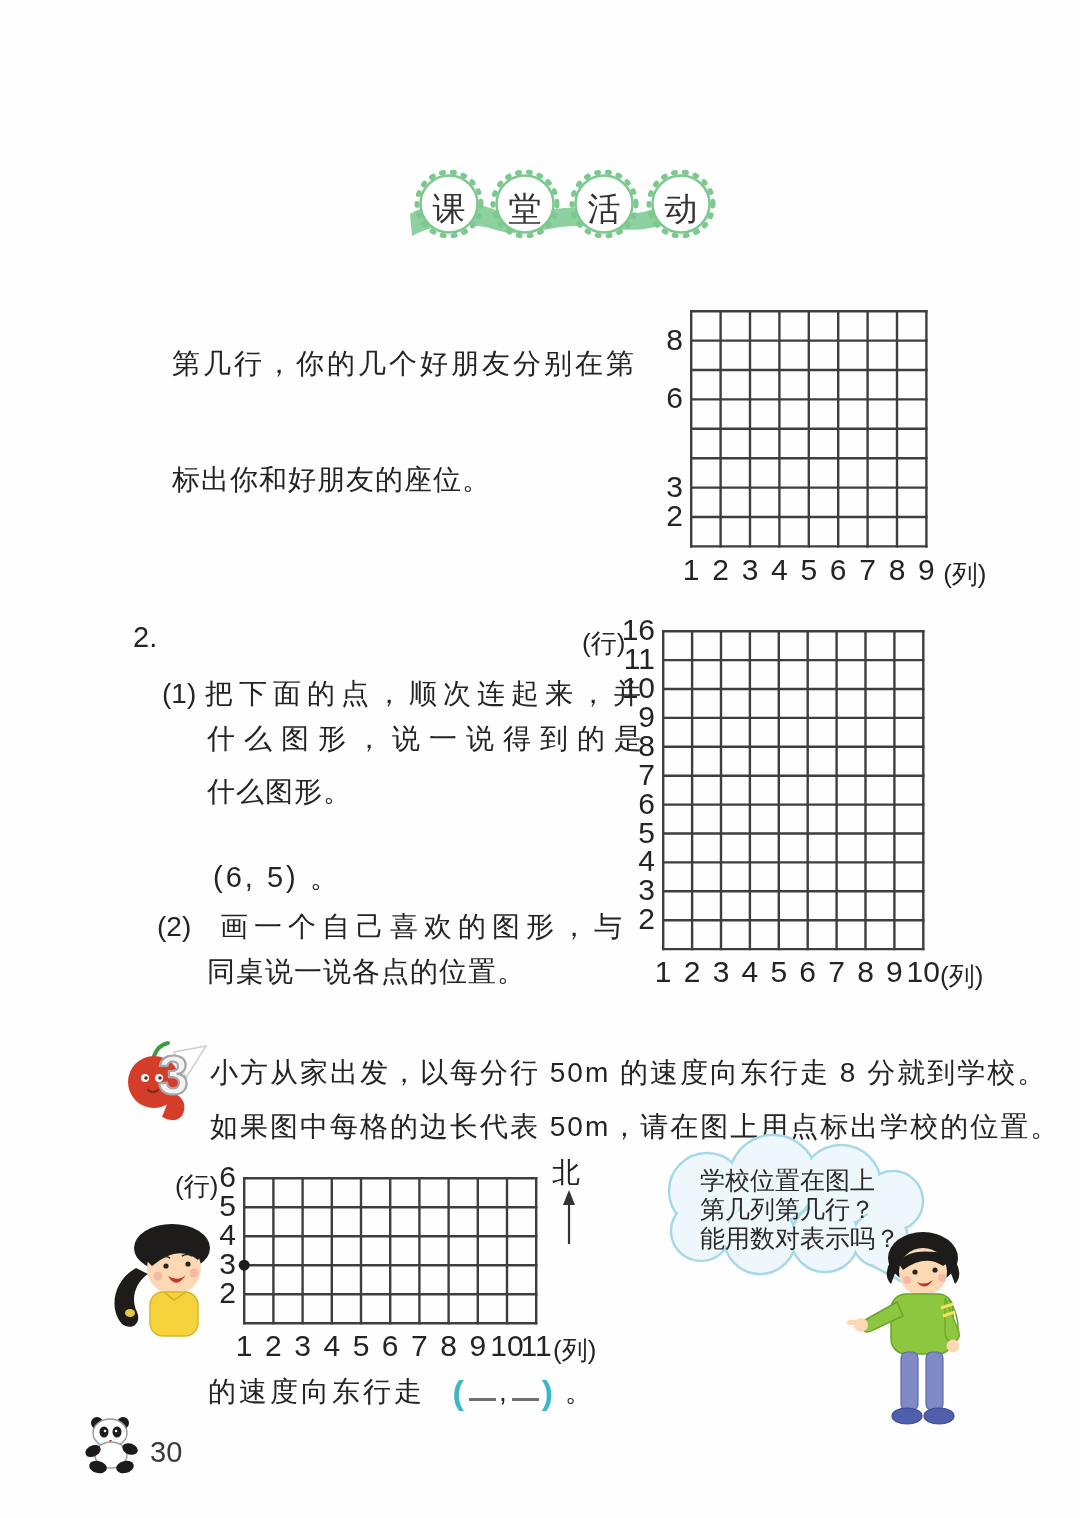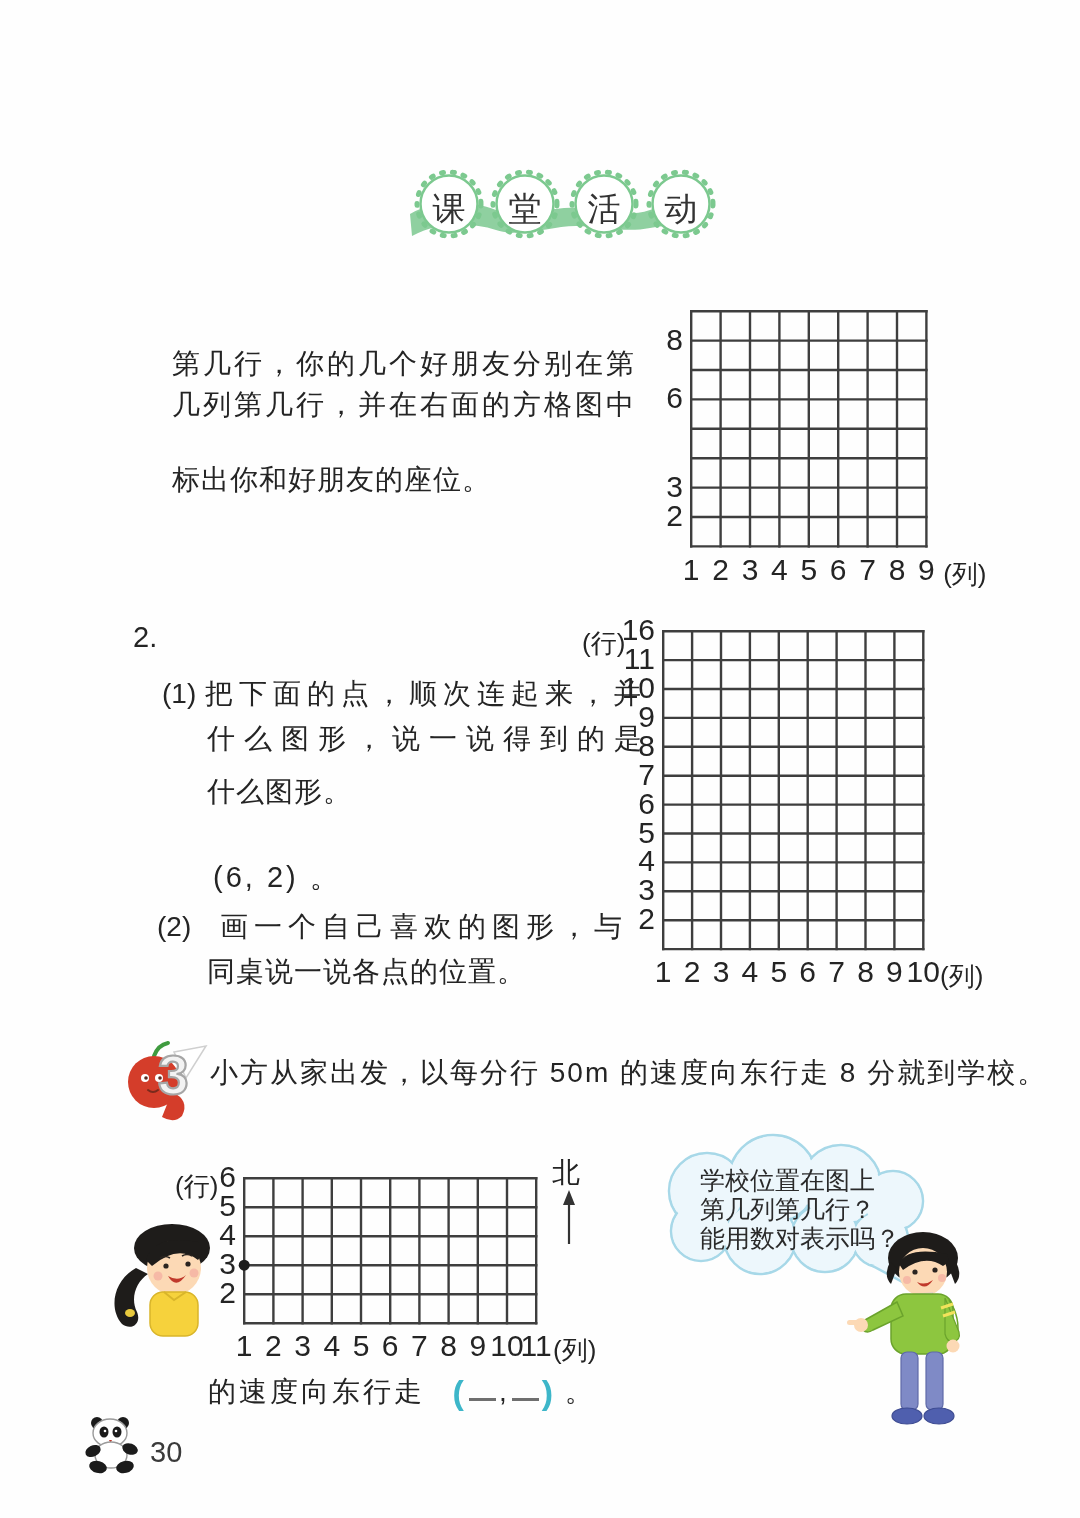--- a/index.html
+++ b/index.html
@@ -44,21 +44,20 @@
       <circle cx="283" cy="56" r="32" fill="none" stroke-width="5" stroke-dasharray="2 9" stroke-linecap="round"></circle>
       <circle cx="283" cy="56" r="28.5" fill="#ffffff" stroke-width="2.5"></circle>
     </g>
   </svg>
   <span class="hchar" style="left:429px;top:187px;">课</span>
   <span class="hchar" style="left:505px;top:187px;">堂</span>
   <span class="hchar" style="left:584px;top:187px;">活</span>
   <span class="hchar" style="left:661px;top:187px;">动</span>
 
   <div class="t ls3" style="left:172px;top:347px;">第几行，你的几个好朋友分别在第</div>
-  <div class="t ls3" style="left:172px;top:388px;">几列第几行，并在右面的方格图中</div>
   <div class="t ls1" style="left:172px;top:429px;margin-top:34px;">标出你和好朋友的座位。</div>
 
   <div class="grid" style="left: 690px; top: 310px; width: 237.6px; height: 237.6px;">
       <svg width="237.6" height="237.6" style="position:absolute;left:0;top:0;overflow:visible">
         <line x1="1.2" y1="0" x2="1.2" y2="237.6" stroke="#3e3e3e" stroke-width="2.4"></line>
         <line x1="30.599999999999998" y1="0" x2="30.599999999999998" y2="237.6" stroke="#3e3e3e" stroke-width="2.4"></line>
         <line x1="60" y1="0" x2="60" y2="237.6" stroke="#3e3e3e" stroke-width="2.4"></line>
         <line x1="89.39999999999999" y1="0" x2="89.39999999999999" y2="237.6" stroke="#3e3e3e" stroke-width="2.4"></line>
         <line x1="118.8" y1="0" x2="118.8" y2="237.6" stroke="#3e3e3e" stroke-width="2.4"></line>
         <line x1="148.2" y1="0" x2="148.2" y2="237.6" stroke="#3e3e3e" stroke-width="2.4"></line>
@@ -91,21 +90,21 @@
       <span class="xsuf" style="left:253.2px;top:246.6px">(列)</span>
     </div>
 
   <div class="t" style="left:133px;top:620px;font-size:29px;">2.</div>
 
   <div class="t" style="left:162px;top:677px;">(1)</div>
   <div class="t ls6" style="left:205px;top:677px;">把下面的点，顺次连起来，并</div>
   <div class="t ls9" style="left:207px;top:722px;">什么图形，说一说得到的是</div>
   <div class="t ls1" style="left:207px;top:775px;">什么图形。</div>
 
-  <div class="t ls3" style="left:213px;top:860px;font-size:29px;">(6, 2) 。</div>
+  <div class="t ls3" style="left:213px;top:860px;font-size:29px;">(6, 5) 。</div>
 
   <div class="t" style="left:157px;top:910px;">(2)</div>
   <div class="t ls6" style="left:220px;top:910px;">画一个自己喜欢的图形，与</div>
   <div class="t ls1" style="left:207px;top:955px;">同桌说一说各点的位置。</div>
 
   <div class="grid" style="left: 662px; top: 630px; width: 262.5px; height: 320.3px;">
     <span class="rowaxis" style="left:-80px;top:-4px;">(行)</span>
   <svg width="262.49999999999994" height="320.29999999999995" style="position:absolute;left:0;top:0;overflow:visible">
         <line x1="1.2" y1="0" x2="1.2" y2="320.29999999999995" stroke="#3e3e3e" stroke-width="2.4"></line>
         <line x1="30.099999999999998" y1="0" x2="30.099999999999998" y2="320.29999999999995" stroke="#3e3e3e" stroke-width="2.4"></line>
@@ -161,20 +160,21 @@
     <path d="M 56 52 Q 74 60 66 76 Q 58 84 46 77 Z" fill="#d43d2a"></path>
     <circle cx="29" cy="38" r="4" fill="#ffffff"></circle>
       <circle cx="30" cy="38" r="1.8" fill="#5a2a20"></circle>
     <circle cx="43" cy="38" r="4" fill="#ffffff"></circle>
       <circle cx="44" cy="38" r="1.8" fill="#5a2a20"></circle>
     <path d="M 32 50 Q 37 54 42 50" fill="none" stroke="#7a2a1c" stroke-width="2" stroke-linecap="round"></path>
   </svg>
   <span class="badge3" style="left:158px;top:1048px;">3</span>
 
   <div class="t ls2" style="left:210px;top:1056px;">小方从家出发，以每分行 50m 的速度向东行走 8 分就到学校。</div>
+  <div class="t ls2" style="left:210px;top:1110px;">如果图中每格的边长代表 50m，请在图上用点标出学校的位置。</div>
 
   <div class="grid" style="left: 243px; top: 1177px; width: 294.4px; height: 147.4px;">
     <span class="rowaxis" style="left:-68px;top:-8px;">(行)</span>
   <svg width="294.4" height="147.4" style="position:absolute;left:0;top:0;overflow:visible">
         <line x1="1.2" y1="0" x2="1.2" y2="147.4" stroke="#3e3e3e" stroke-width="2.4"></line>
         <line x1="30.4" y1="0" x2="30.4" y2="147.4" stroke="#3e3e3e" stroke-width="2.4"></line>
         <line x1="59.6" y1="0" x2="59.6" y2="147.4" stroke="#3e3e3e" stroke-width="2.4"></line>
         <line x1="88.8" y1="0" x2="88.8" y2="147.4" stroke="#3e3e3e" stroke-width="2.4"></line>
         <line x1="118" y1="0" x2="118" y2="147.4" stroke="#3e3e3e" stroke-width="2.4"></line>
         <line x1="147.2" y1="0" x2="147.2" y2="147.4" stroke="#3e3e3e" stroke-width="2.4"></line>

